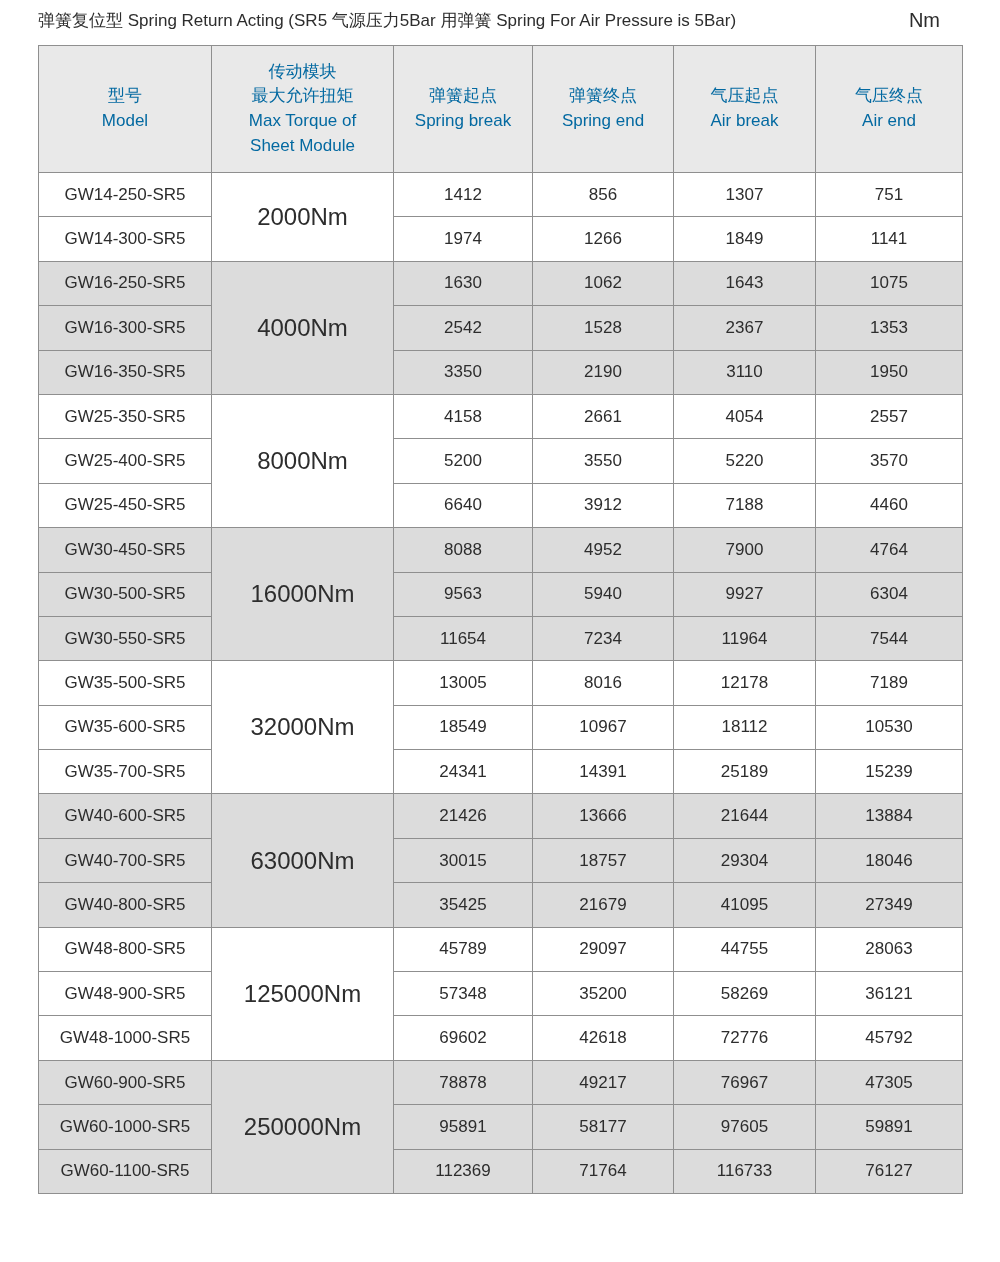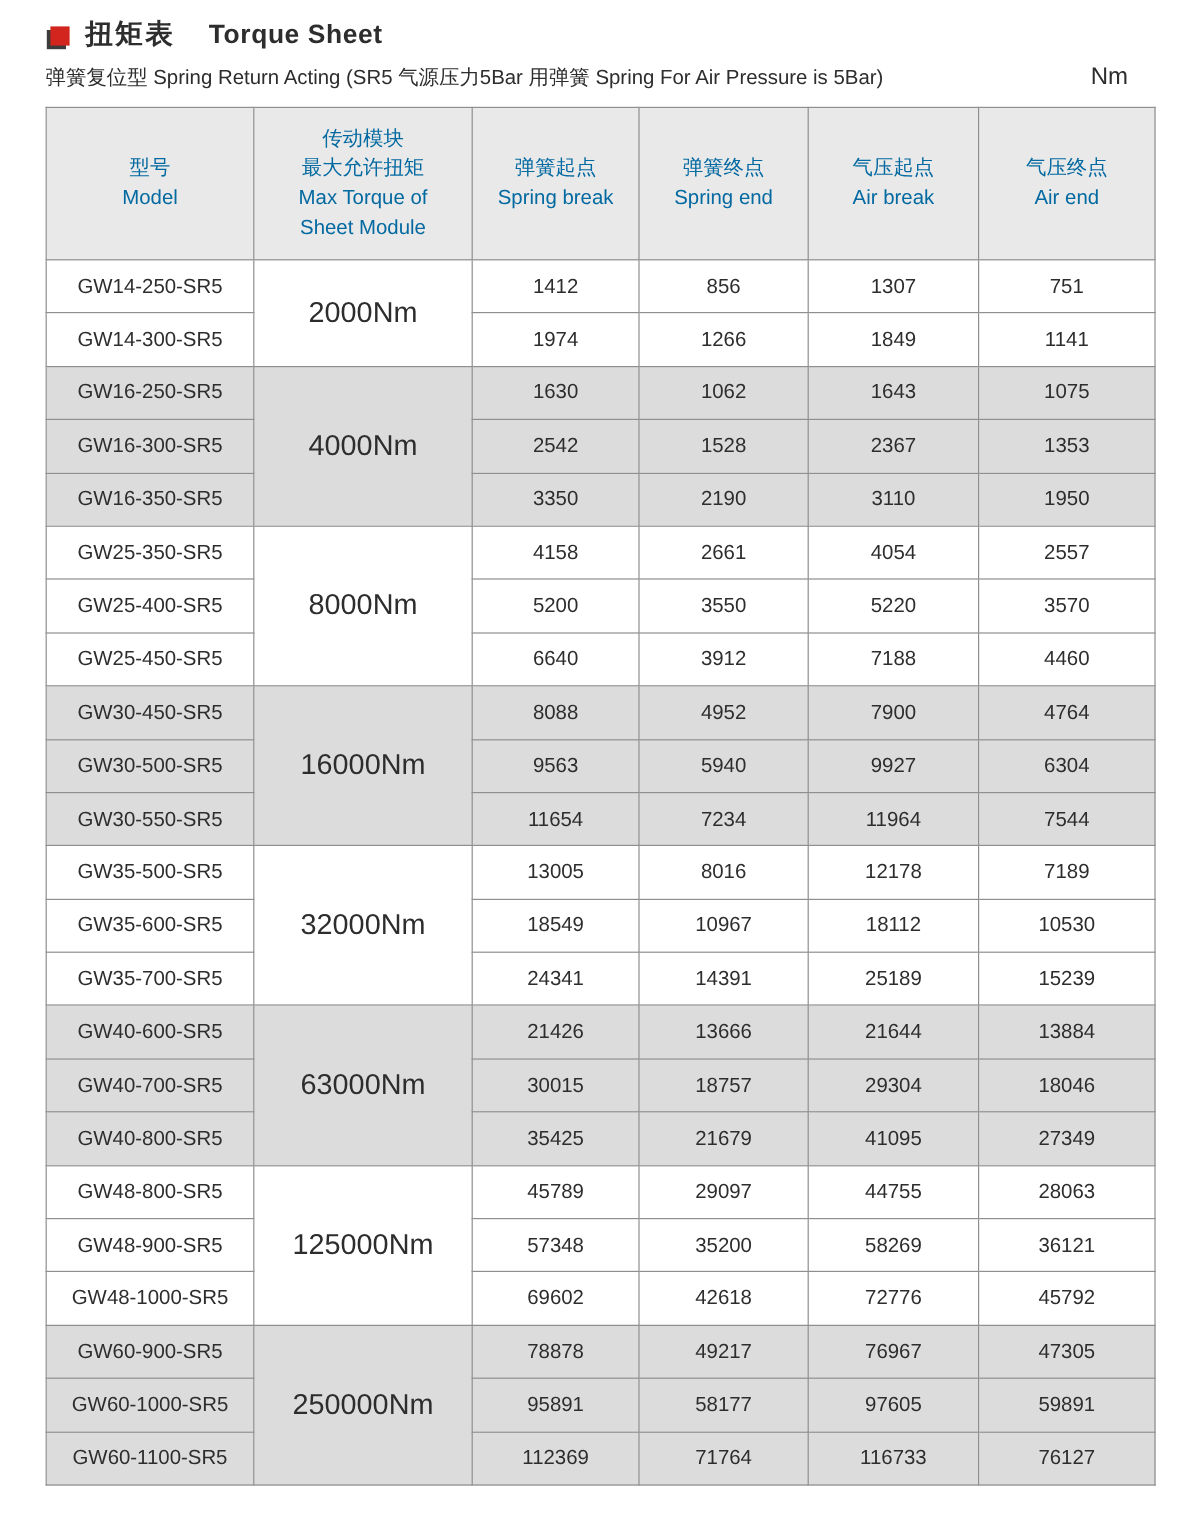--- a/index.html
+++ b/index.html
@@ -49,25 +49,20 @@
   }
   table.torque td { font-size: 17px; background: #ffffff; color: #2d2d2d; }
   table.torque td.torque-cell { font-size: 24px; }
   table.torque tr.shaded td { background: #dcdcdc; }
 </style>
 </head>
 <body>
 
 <div class="page">
 
-  <div class="title-line">
-    <span class="red-square"></span>
-    <span class="title-zh">扭矩表</span>
-    <span class="title-en">Torque Sheet</span>
-  </div>
 
   <div class="subtitle-line">
     <span class="subtitle">弹簧复位型 Spring Return Acting (SR5 气源压力5Bar 用弹簧 Spring For Air Pressure is 5Bar)</span>
     <span class="unit-label">Nm</span>
   </div>
 
   <table class="torque">
     <colgroup>
       <col style="width:173px">
       <col style="width:182px">

